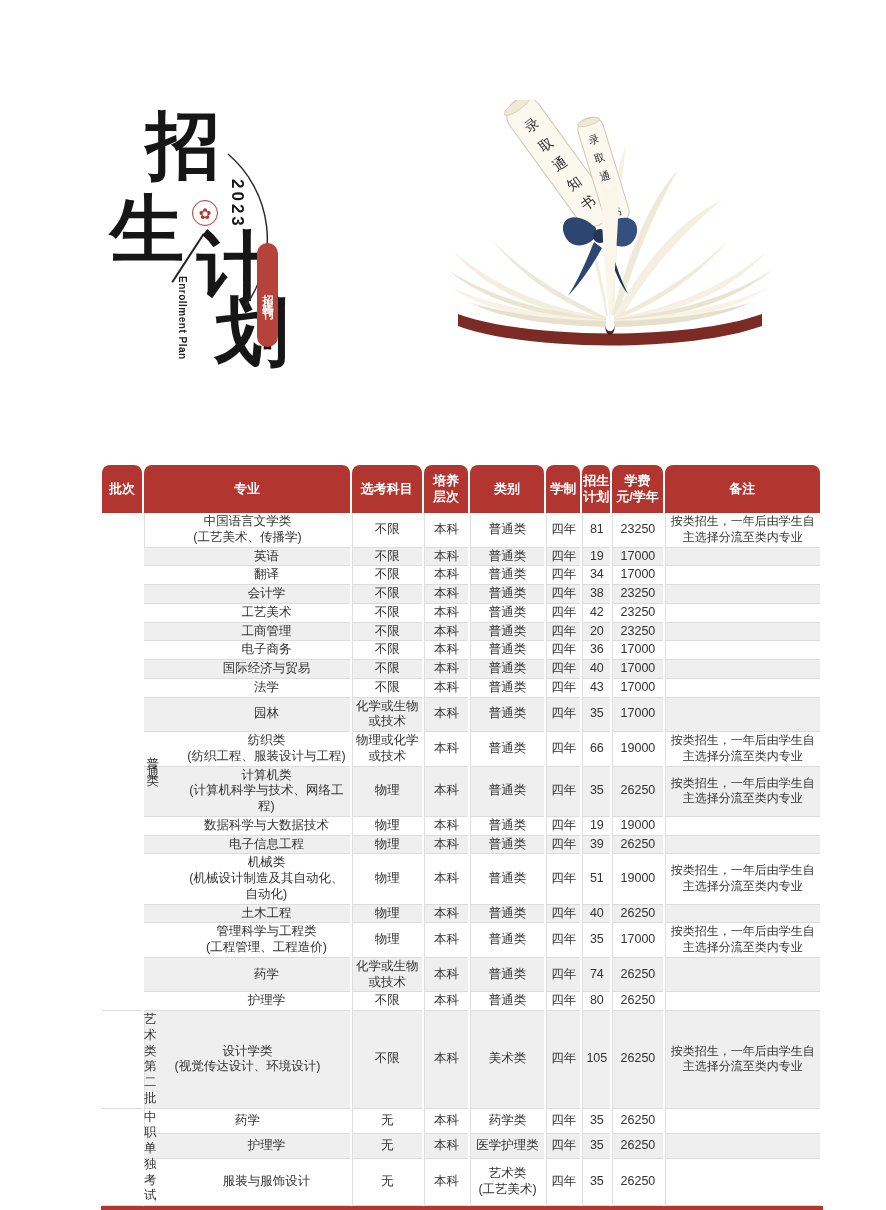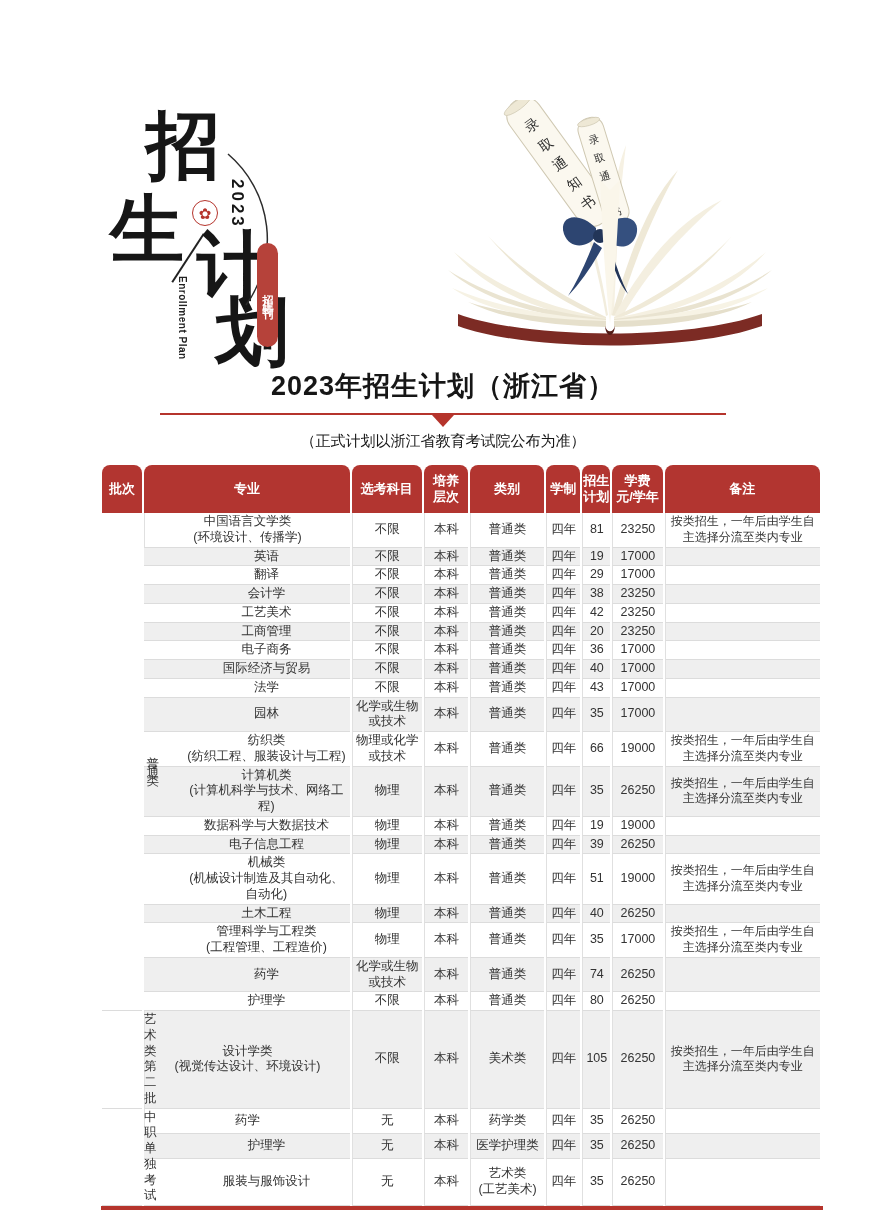--- a/index.html
+++ b/index.html
@@ -132,26 +132,20 @@
     <path d="M184,217 C230,195 270,170 302,136 C265,180 225,205 184,220 Z" fill="#f0ead8"></path>
     <path d="M184,218 C240,208 290,190 336,152 C298,196 240,214 184,222 Z" fill="#f5f0e1"></path>
     <path d="M184,219 C245,212 298,198 342,170 C302,204 242,218 184,223 Z" fill="#e9e3d0"></path>
     <path d="M184,220 C242,216 296,206 338,188 C300,214 240,222 184,225 Z" fill="#f7f3e5"></path>
     <path d="M184,221 C235,220 284,214 322,202 C286,220 234,226 184,227 Z" fill="#e5dfcb"></path>
 
     <path d="M28,214 C100,240 260,240 332,214 L332,226 C260,252 100,252 28,226 Z" fill="#7c2b24"></path>
     <path d="M175,226 C177,233 183,233 185,226 C184,238 176,238 175,226 Z" fill="#531c17"></path>
   </svg>
 
-  <div class="title-wrap">
-    <h1>2023年招生计划（浙江省）</h1>
-    <div class="title-rule"></div>
-    <div class="title-tri"></div>
-    <div class="subtitle">（正式计划以浙江省教育考试院公布为准）</div>
-  </div>
 
   <div class="table-wrap">
     <table>
       <colgroup>
         <col style="width:40px">
           <col style="width:205px">
           <col style="width:70px">
         <col style="width:44px">
           <col style="width:74px">
           <col style="width:34px">
@@ -172,21 +166,21 @@
 计划</th>
           <th>学费
 元/学年</th>
           <th>备注</th>
         </tr>
       </thead>
       <tbody id="table-body">
           <tr>
             <td rowspan="19" class="batch vertical"><span class="v">普通类</span></td>
             <td>中国语言文学类
-(环境设计、传播学)</td>
+(工艺美术、传播学)</td>
             <td>不限</td>
             <td>本科</td>
             <td>普通类</td>
             <td>四年</td>
             <td>81</td>
             <td>23250</td>
             <td class="remark">按类招生，一年后由学生自主选择分流至类内专业</td>
           </tr>
           <tr class="alt">
             <td>英语</td>
@@ -197,21 +191,21 @@
             <td>19</td>
             <td>17000</td>
             <td class="remark"></td>
           </tr>
           <tr>
             <td>翻译</td>
             <td>不限</td>
             <td>本科</td>
             <td>普通类</td>
             <td>四年</td>
-            <td>29</td>
+            <td>34</td>
             <td>17000</td>
             <td class="remark"></td>
           </tr>
           <tr class="alt">
             <td>会计学</td>
             <td>不限</td>
             <td>本科</td>
             <td>普通类</td>
             <td>四年</td>
             <td>38</td>

